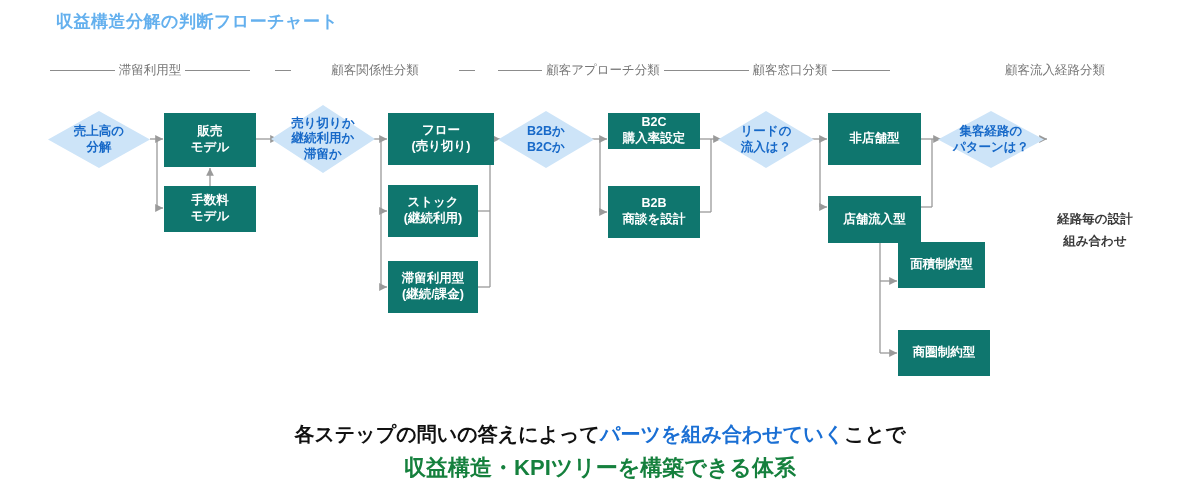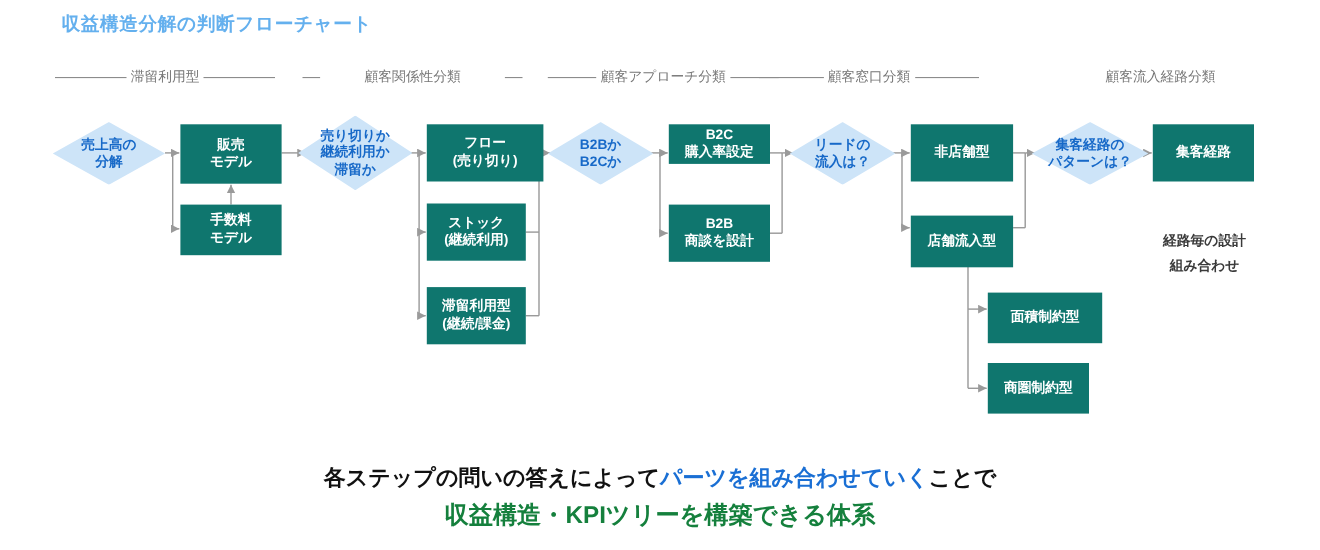--- a/index.html
+++ b/index.html
@@ -276,34 +276,31 @@
     <span class="dia-shape"></span>
     <span class="dia-label">リードの
 流入は？</span>
   </div>
   <div class="node-box" style="left:828px; top:113px; width:93px; height:52px;">
     <span>非店舗型</span>
   </div>
   <div class="node-box" style="left:828px; top:196px; width:93px; height:47px;">
     <span>店舗流入型</span>
   </div>
-  <div class="node-box" style="left:898px; top:266px; width:104px; height:46px;text-align:center;">
+  <div class="node-box" style="left:898px; top:242px; width:87px; height:46px;text-align:center;">
     <span>面積制約型</span>
   </div>
   <div class="node-box" style="left:898px; top:330px; width:92px; height:46px;">
     <span>商圏制約型</span>
   </div>
 
   <div class="node-diamond" style="left:938px; top:111px; width:106px; height:57px;">
     <span class="dia-shape"></span>
     <span class="dia-label">集客経路の
 パターンは？</span>
-  </div>
-  <div class="node-box" style="left:1048px; top:113px; width:92px; height:52px;">
-    <span>集客経路</span>
   </div>
   <div class="free-text" style="left:1030px; top:188px; width:130px;">
     <span>経路毎の設計
 組み合わせ</span>
   </div>
 
   <div class="caption caption-line1">
     <span>各ステップの問いの答えによって</span><span class="cap-accent">パーツを組み合わせていく</span><span>ことで</span>
   </div>
   <div class="caption caption-line2">収益構造・KPIツリーを構築できる体系</div>

